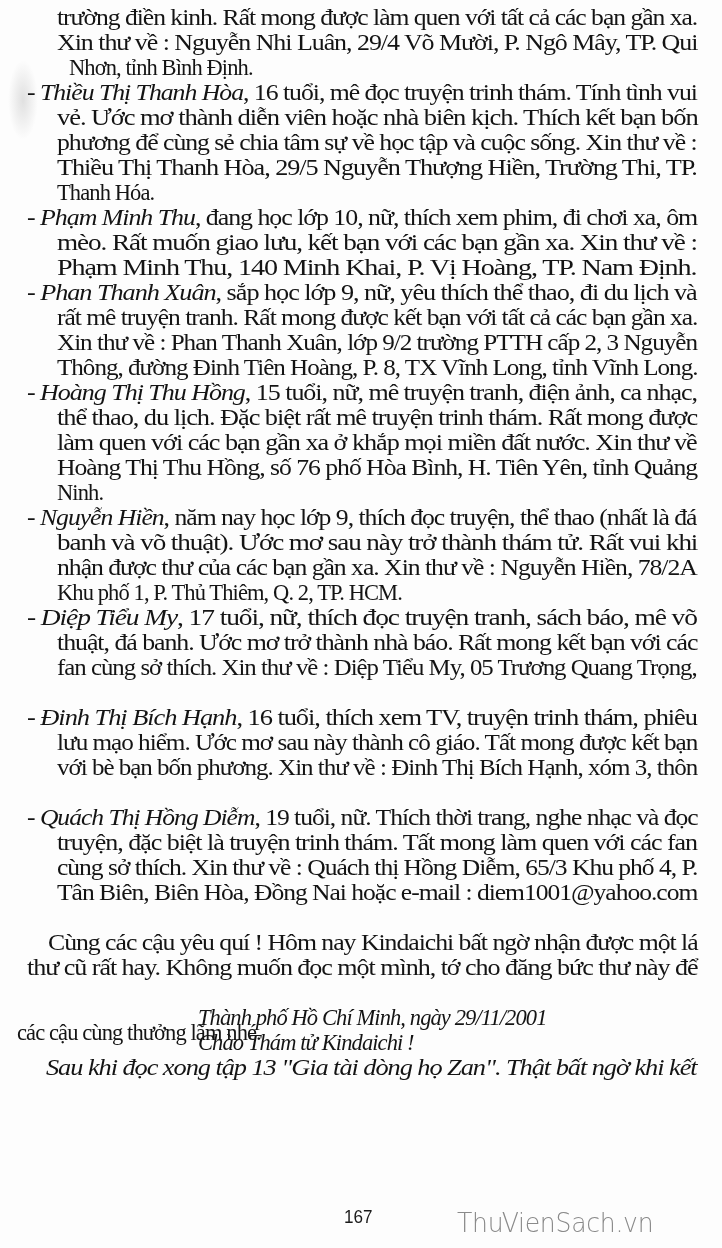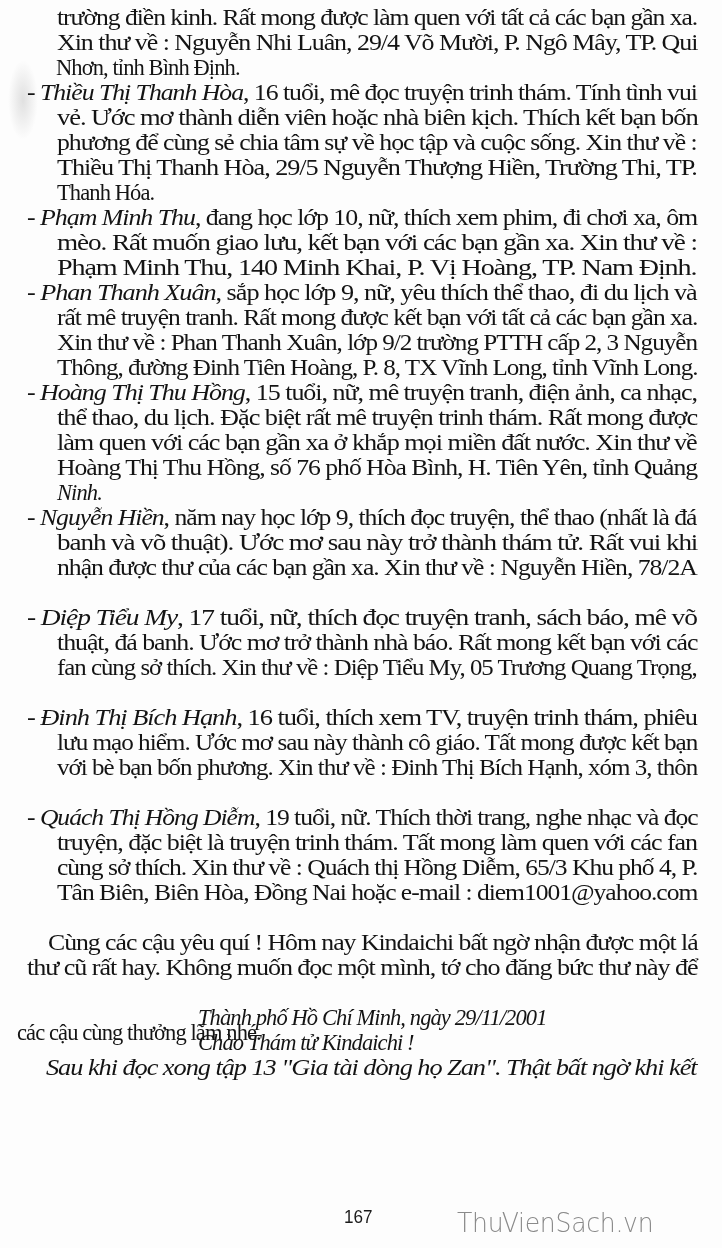--- a/index.html
+++ b/index.html
@@ -68,21 +68,21 @@
     }
   </style>
 </head>
 <body>
 
 <div class="page">
   <div class="scan-shadow"></div>
 
   <div class="line" style="left: 57px; top: 6px; transform: scaleX(1.139);">trường điền kinh. Rất mong được làm quen với tất cả các bạn gần xa.</div>
   <div class="line" style="left: 57px; top: 31px; transform: scaleX(1.153);">Xin thư về : Nguyễn Nhi Luân, 29/4 Võ Mười, P. Ngô Mây, TP. Qui</div>
-  <div class="line" style="left:56px; top:56px;">Nhơn, tỉnh Bình Định.</div>
+  <div class="line" style="left:69px; top:56px;">Nhơn, tỉnh Bình Định.</div>
 
   <div class="line" style="left: 27px; top: 81px; transform: scaleX(1.145);">
     <span class="dash">- </span><span class="entry-name">Thiều Thị Thanh Hòa</span><span>, 16 tuổi, mê đọc truyện trinh thám. Tính tình vui</span>
   </div>
   <div class="line" style="left: 57px; top: 106px; transform: scaleX(1.181);">vẻ. Ước mơ thành diễn viên hoặc nhà biên kịch. Thích kết bạn bốn</div>
   <div class="line" style="left: 57px; top: 131px; transform: scaleX(1.145);">phương để cùng sẻ chia tâm sự về học tập và cuộc sống. Xin thư về :</div>
   <div class="line" style="left: 57px; top: 156px; transform: scaleX(1.166);">Thiều Thị Thanh Hòa, 29/5 Nguyễn Thượng Hiền, Trường Thi, TP.</div>
   <div class="line" style="left:57px; top:181px;text-align:right;">Thanh Hóa.</div>
 
   <div class="line" style="left: 27px; top: 206px; transform: scaleX(1.151);">
@@ -97,27 +97,28 @@
   <div class="line" style="left: 57px; top: 306px; transform: scaleX(1.135);">rất mê truyện tranh. Rất mong được kết bạn với tất cả các bạn gần xa.</div>
   <div class="line" style="left: 57px; top: 331px; transform: scaleX(1.117);">Xin thư về : Phan Thanh Xuân, lớp 9/2 trường PTTH cấp 2, 3 Nguyễn</div>
   <div class="line" style="left: 57px; top: 356px; transform: scaleX(1.115);">Thông, đường Đinh Tiên Hoàng, P. 8, TX Vĩnh Long, tỉnh Vĩnh Long.</div>
 
   <div class="line" style="left: 27px; top: 381px; transform: scaleX(1.157);">
     <span>- </span><span class="entry-name">Hoàng Thị Thu Hồng</span><span>, 15 tuổi, nữ, mê truyện tranh, điện ảnh, ca nhạc,</span>
   </div>
   <div class="line" style="left: 57px; top: 406px; transform: scaleX(1.172);">thể thao, du lịch. Đặc biệt rất mê truyện trinh thám. Rất mong được</div>
   <div class="line" style="left: 57px; top: 431px; transform: scaleX(1.166);">làm quen với các bạn gần xa ở khắp mọi miền đất nước. Xin thư về</div>
   <div class="line" style="left: 57px; top: 456px; transform: scaleX(1.141);">Hoàng Thị Thu Hồng, số 76 phố Hòa Bình, H. Tiên Yên, tỉnh Quảng</div>
-  <div class="line" style="left:57px; top:481px;font-style:italic;">Ninh.</div>
+  <div class="line" style="left:57px; top:481px;">Ninh.</div>
 
   <div class="line" style="left: 27px; top: 506px; transform: scaleX(1.143);">
     <span>- </span><span class="entry-name">Nguyễn Hiền</span><span>, năm nay học lớp 9, thích đọc truyện, thể thao (nhất là đá</span>
   </div>
   <div class="line" style="left: 57px; top: 531px; transform: scaleX(1.205);">banh và võ thuật). Ước mơ sau này trở thành thám tử. Rất vui khi</div>
   <div class="line" style="left: 57px; top: 556px; transform: scaleX(1.143);">nhận được thư của các bạn gần xa. Xin thư về : Nguyễn Hiền, 78/2A</div>
+  <div class="line" style="left:57px; top:581px;">Khu phố 1, P. Thủ Thiêm, Q. 2, TP. HCM.</div>
 
   <div class="line" style="left: 27px; top: 606px; transform: scaleX(1.22);">
     <span>- </span><span class="entry-name">Diệp Tiểu My</span><span>, 17 tuổi, nữ, thích đọc truyện tranh, sách báo, mê võ</span>
   </div>
   <div class="line" style="left: 57px; top: 631px; transform: scaleX(1.149);">thuật, đá banh. Ước mơ trở thành nhà báo. Rất mong kết bạn với các</div>
   <div class="line" style="left: 57px; top: 656px; transform: scaleX(1.103);">fan cùng sở thích. Xin thư về : Diệp Tiểu My, 05 Trương Quang Trọng,</div>
 
   <div class="line" style="left: 27px; top: 706px; transform: scaleX(1.175);">
     <span>- </span><span class="entry-name">Đinh Thị Bích Hạnh</span><span>, 16 tuổi, thích xem TV, truyện trinh thám, phiêu</span>
   </div>

